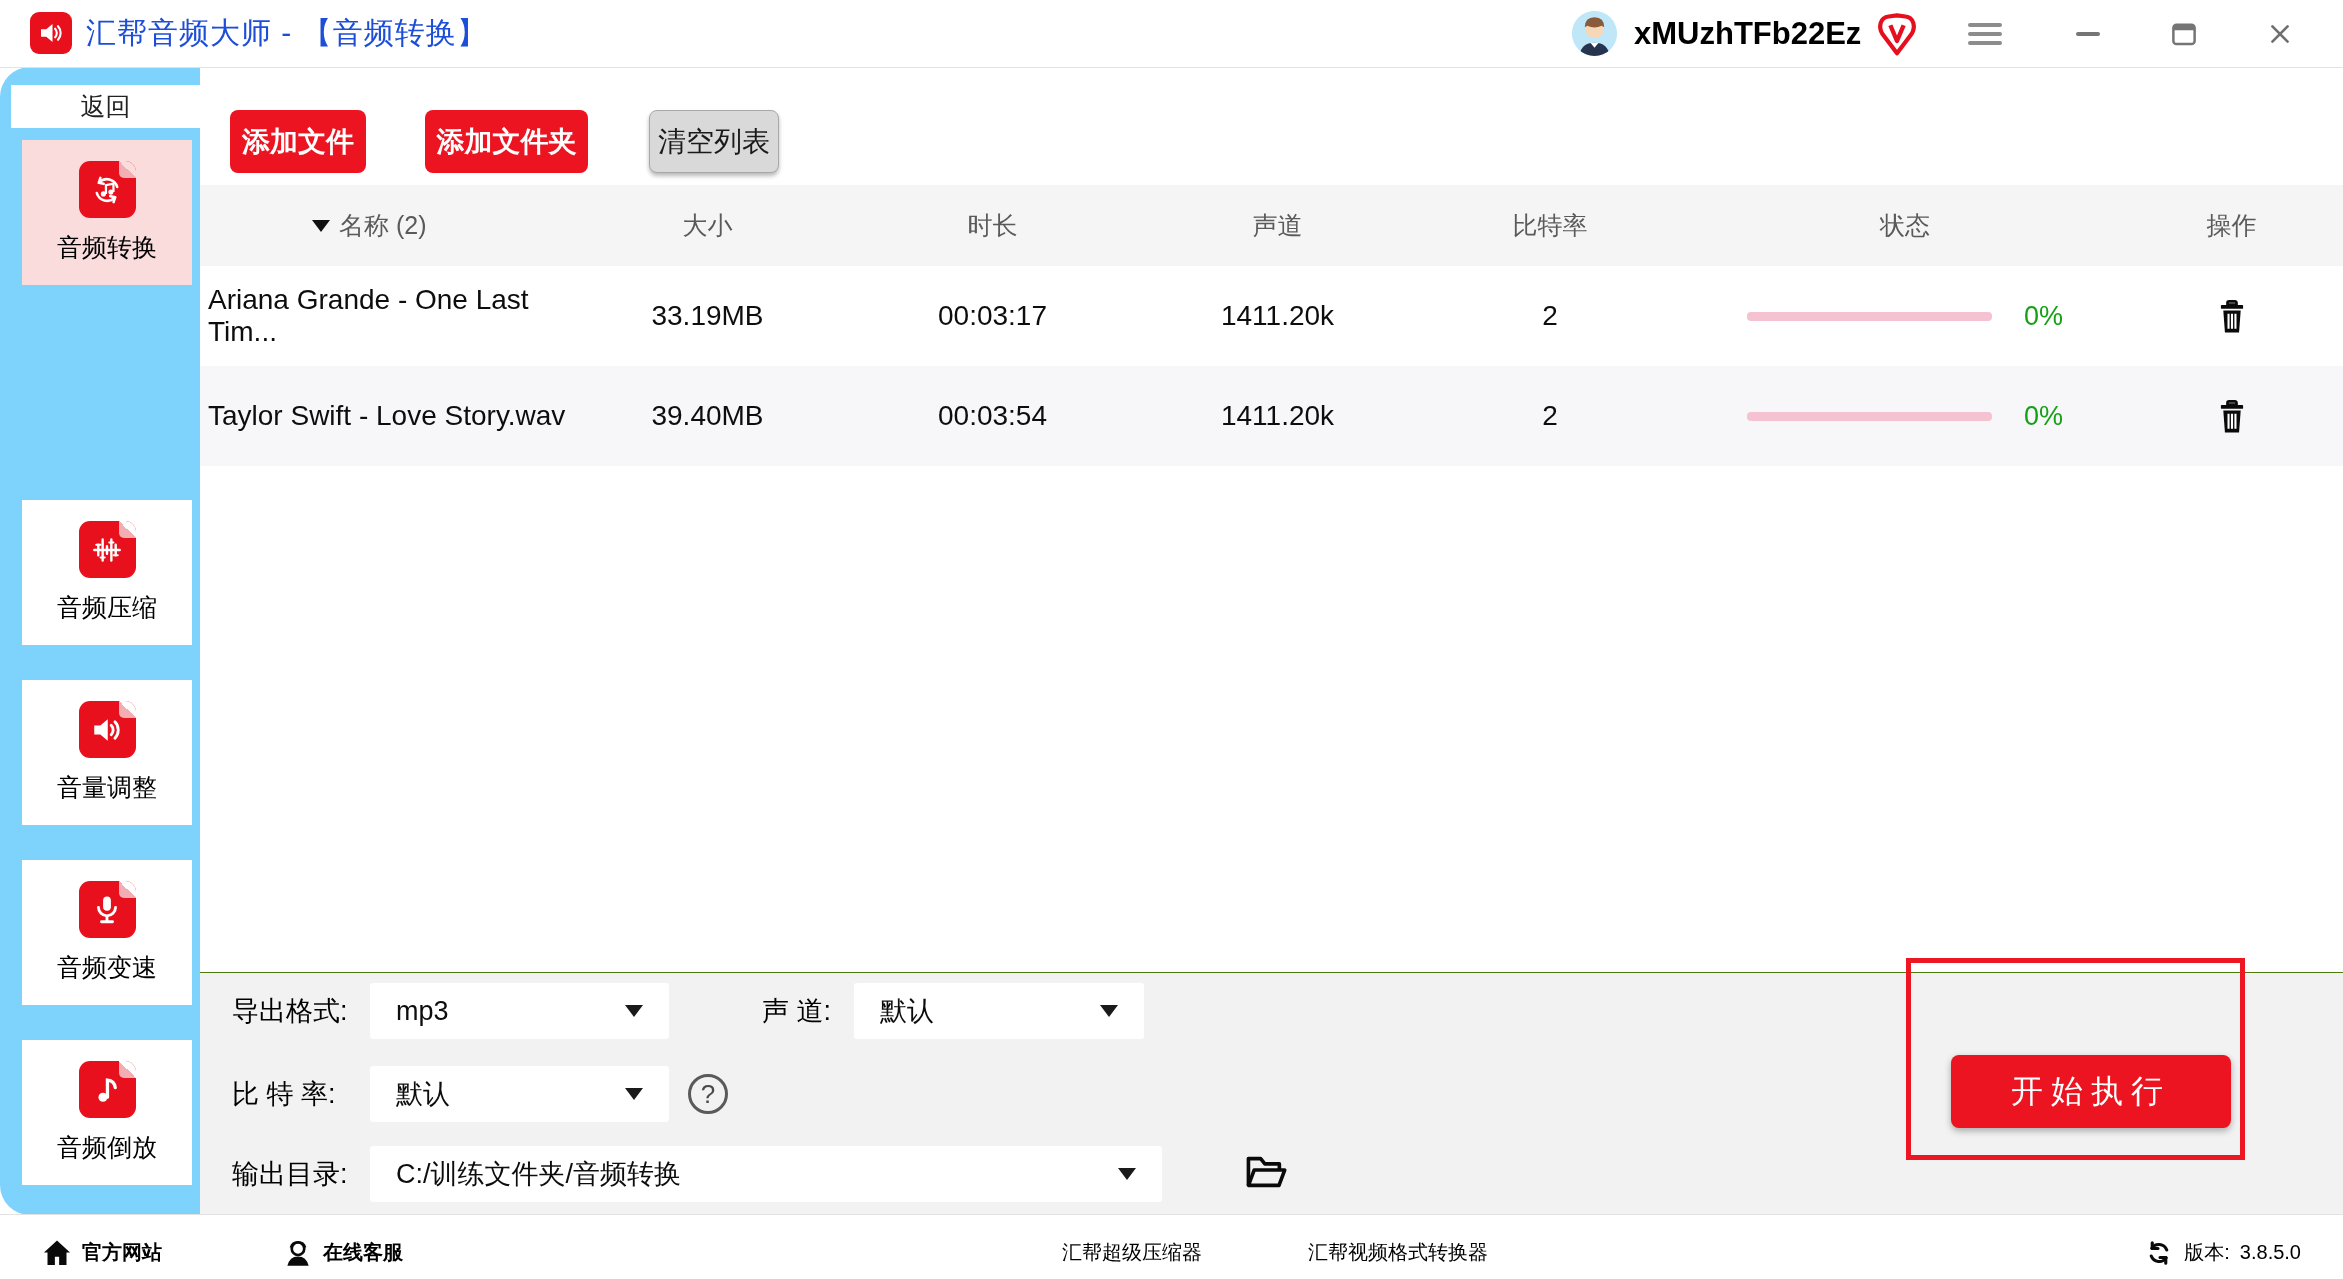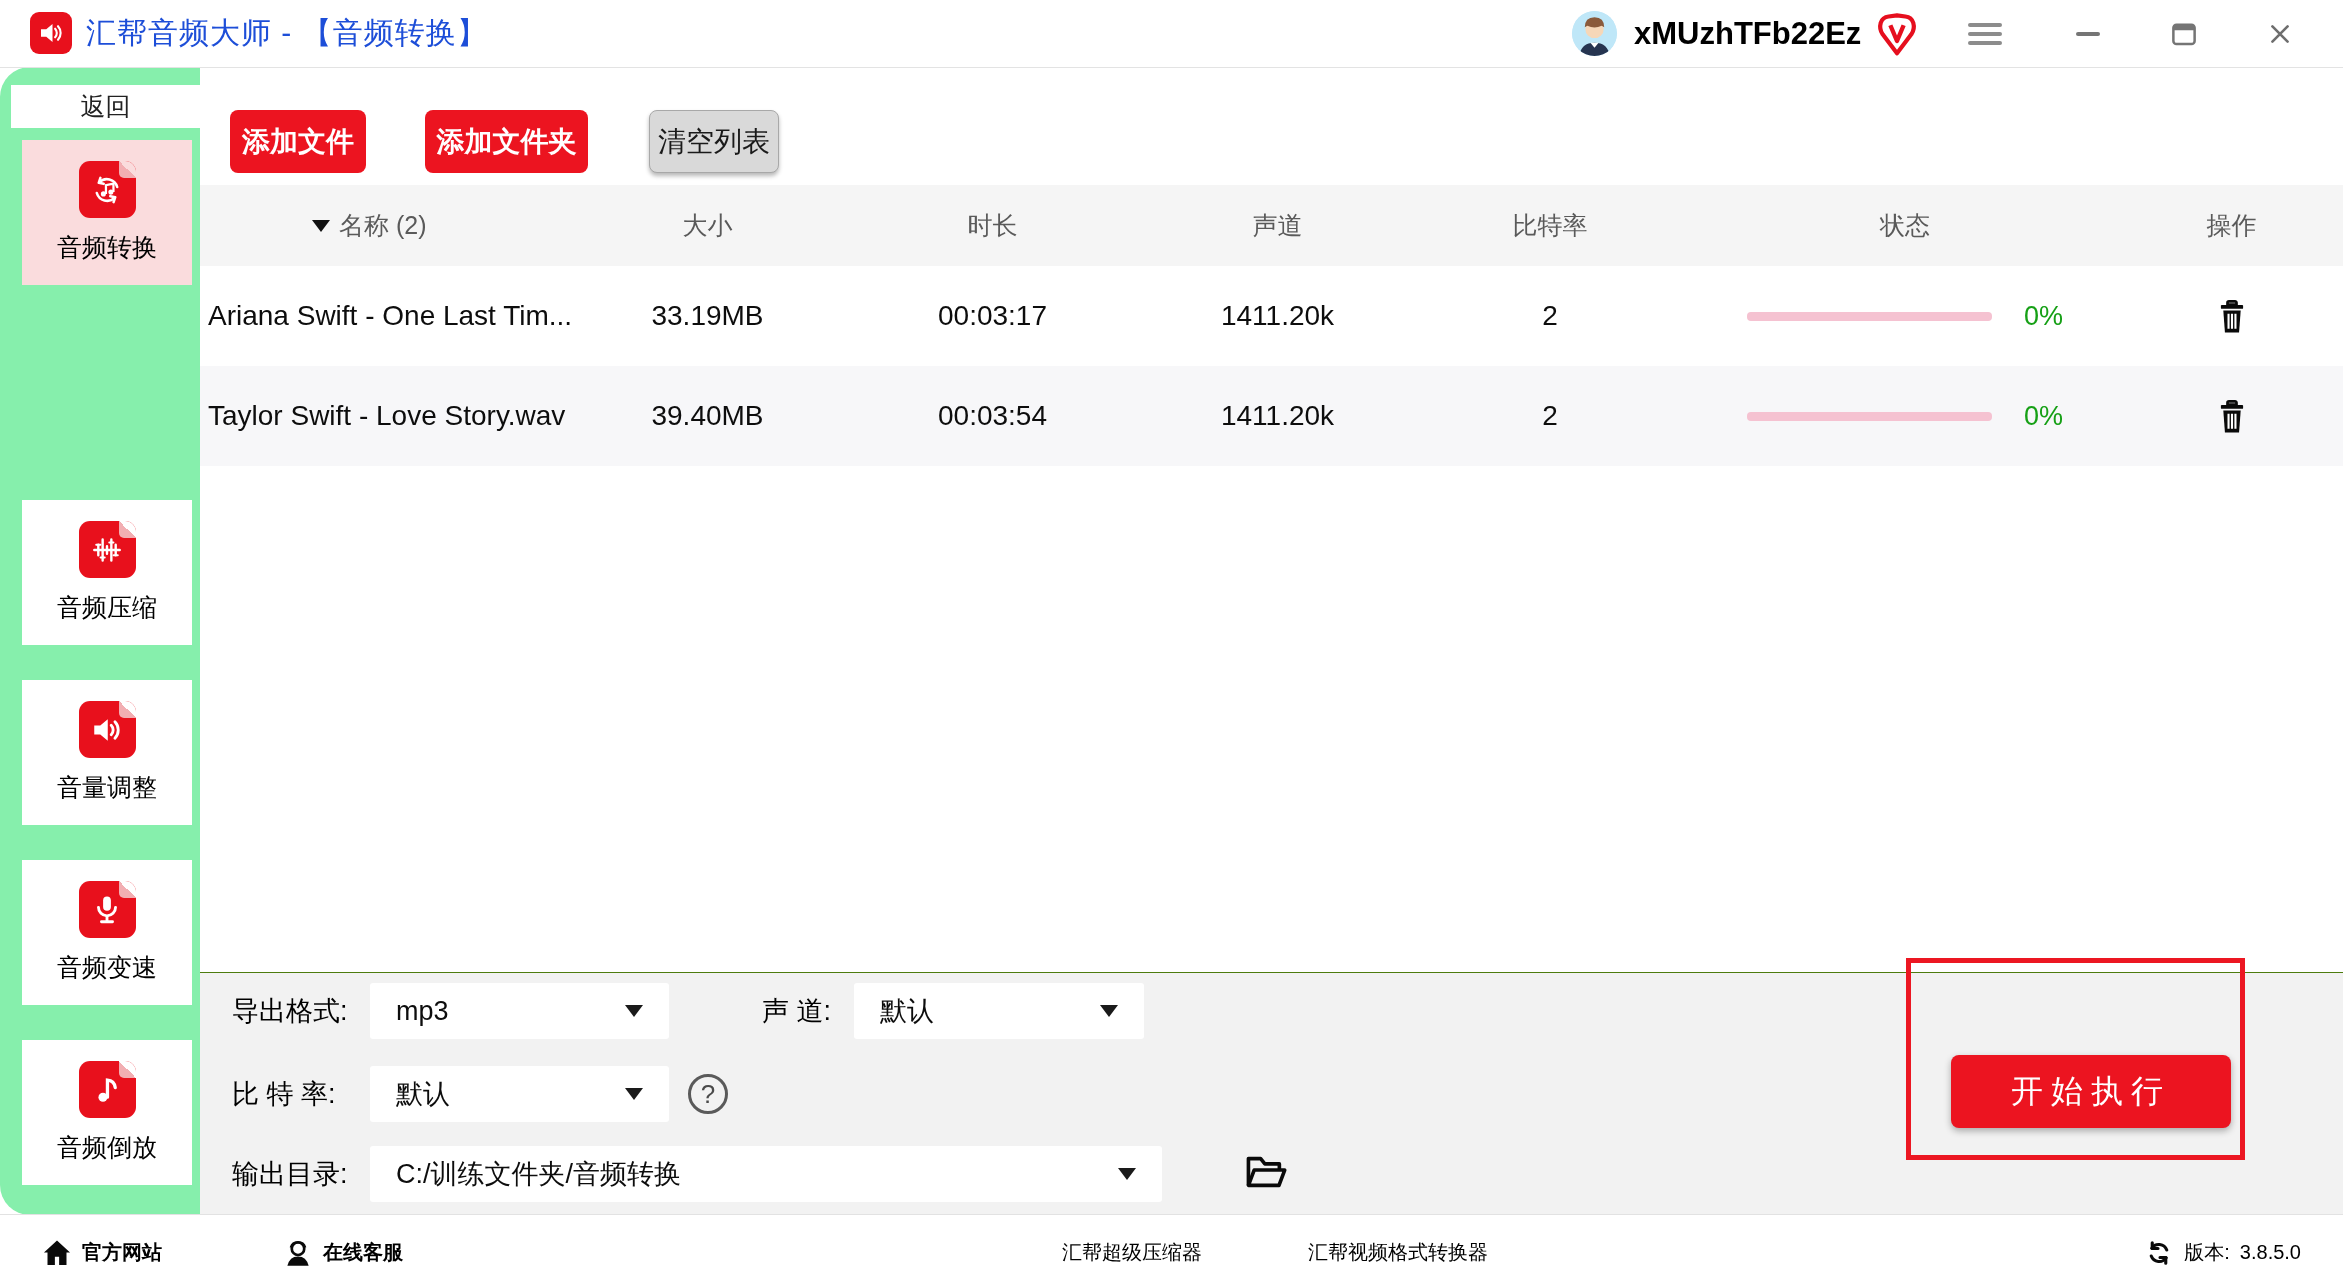--- a/index.html
+++ b/index.html
@@ -20,21 +20,21 @@
   .vip-badge{position:absolute;left:1876px;top:11px;width:42px;height:46px;}
   .menu-btn{position:absolute;left:1968px;top:17px;width:34px;height:34px;display:flex;
             flex-direction:column;justify-content:center;gap:5px;cursor:pointer;}
   .menu-btn i{display:block;height:4px;background:#8c8c8c;border-radius:2px;}
   .win-btn{position:absolute;top:12px;width:44px;height:44px;display:flex;align-items:center;
            justify-content:center;cursor:pointer;}
   .btn-min{left:2066px;} .btn-max{left:2162px;} .btn-close{left:2258px;}
   .minbar{width:24px;height:3.5px;background:#757575;border-radius:2px;}
 
   
-  .sidebar{position:absolute;left:0;top:67px;width:228px;height:1148px;background:#86efac;border-radius:30px;}
+  .sidebar{position:absolute;left:0;top:67px;width:228px;height:1148px;background:#7dd3fc;border-radius:30px;}
   .back-btn{position:absolute;left:11px;top:18px;width:189px;height:43px;background:#fff;
             display:flex;align-items:center;justify-content:center;font-size:25px;color:#222;cursor:pointer;}
   .nav-card{position:absolute;left:22px;width:170px;height:145px;background:#fff;--card-bg:#fff;
             display:flex;flex-direction:column;align-items:center;cursor:pointer;}
   .nav-card.active{background:#fadcdd;--card-bg:#fadcdd;}
   .c1{top:73px;} .c2{top:253px;} .c3{top:433px;} .c4{top:613px;} .c5{top:793px;} .c6{top:973px;align-items:center;}
   .tile{position:relative;margin-top:21px;width:57px;height:57px;background:#e8101c;border-radius:11px;
         display:flex;align-items:center;justify-content:center;}
   .tile .fold{position:absolute;top:0;right:0;width:17px;height:17px;
         background:linear-gradient(to bottom left,var(--card-bg) 50%,#f2aeb2 50%);
@@ -237,21 +237,21 @@
       </div>
       <div class="cell">大小</div>
       <div class="cell">时长</div>
       <div class="cell">声道</div>
       <div class="cell">比特率</div>
       <div class="cell">状态</div>
       <div class="cell">操作</div>
     </div>
 
     <div class="grid-row trow r1">
-      <div class="cell name">Ariana Swift - One Last Tim...</div>
+      <div class="cell name">Ariana Grande - One Last Tim...</div>
       <div class="cell">33.19MB</div>
       <div class="cell">00:03:17</div>
       <div class="cell">1411.20k</div>
       <div class="cell">2</div>
       <div class="cell">
         <div class="progress-wrap">
           <div class="progress-track"></div>
           <span class="pct">0%</span>
         </div>
       </div>

